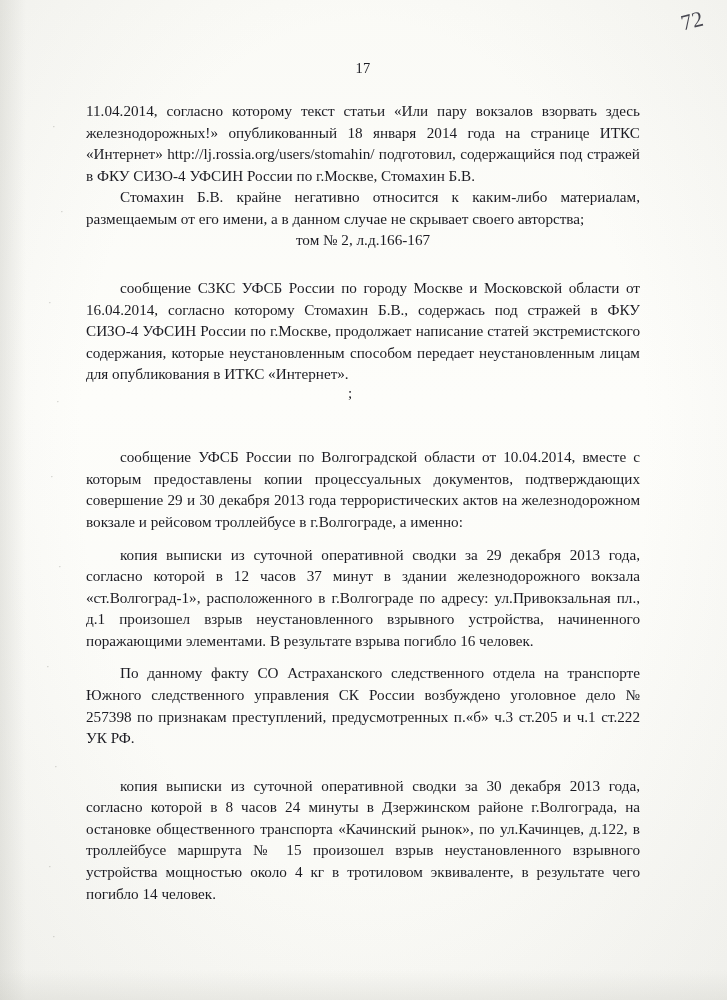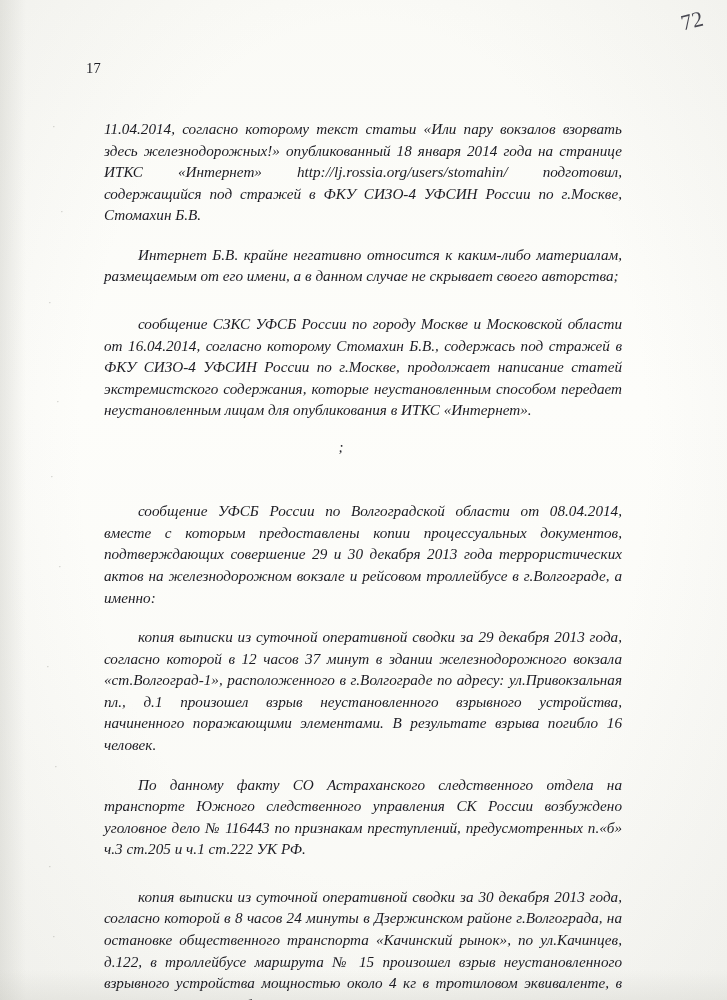--- a/index.html
+++ b/index.html
@@ -34,42 +34,41 @@
     position: absolute;
     left: 86px;
     top: 60px;
     width: 554px;
   }
   .page-number {
     position: absolute;
     left: 0;
     top: 0;
     width: 554px;
-    text-align: left;
+    text-align: center;
     font-size: 14.5px;
     letter-spacing: 0.3px;
   }
   .corner-mark {
     position: absolute;
     right: 24px;
     top: 8px;
     font-family: "Liberation Serif", serif;
     font-size: 22px;
     color: #2a2a36;
     transform: rotate(-14deg);
     opacity: 0.85;
   }
   p {
-    margin: 18px;
+    margin: 0;
     font-size: 15.2px;
     line-height: 1.42;
     text-align: justify;
     text-justify: inter-word;
     hyphens: none;
-    font-style: italic;
   }
   p.indent {
     text-indent: 34px;
   }
   .block {
     margin-top: 11px;
   }
   .gap-lg {
     margin-top: 26px;
   }
@@ -129,32 +128,33 @@
   <span class="speck" style="left:52px; top:930px;">·</span>
 
   <div class="content">
 
     <div class="page-number">17</div>
 
     <div style="height:40px"></div>
 
     <p>11.04.2014, согласно которому текст статьи «Или пару вокзалов взорвать здесь железнодорожных!» опубликованный 18 января 2014 года на странице ИТКС «Интернет» http://lj.rossia.org/users/stomahin/ подготовил, содержащийся под стражей в ФКУ СИЗО-4 УФСИН России по г.Москве, Стомахин Б.В.</p>
 
-    <p class="indent">Интернет Б.В. крайне негативно относится к каким-либо материалам, размещаемым от его имени, а в данном случае не скрывает своего авторства;</p>
+    <p class="indent">Стомахин Б.В. крайне негативно относится к каким-либо материалам, размещаемым от его имени, а в данном случае не скрывает своего авторства;</p>
 
+    <p class="center">том № 2, л.д.166-167</p>
 
     <p class="indent gap-lg">сообщение СЗКС УФСБ России по городу Москве и Московской области от 16.04.2014, согласно которому Стомахин Б.В., содержась под стражей в ФКУ СИЗО-4 УФСИН России по г.Москве, продолжает написание статей экстремистского содержания, которые неустановленным способом передает неустановленным лицам для опубликования в ИТКС «Интернет».</p>
 
 
     <p class="stray-semicolon">;</p>
 
 
-    <p class="indent gap-lg" style="margin-top:42px">сообщение УФСБ России по Волгоградской области от 08.04.2014, вместе с которым предоставлены копии процессуальных документов, подтверждающих совершение 29 и 30 декабря 2013 года террористических актов на железнодорожном вокзале и рейсовом троллейбусе в г.Волгограде, а именно:</p>
+    <p class="indent gap-lg" style="margin-top:42px">сообщение УФСБ России по Волгоградской области от 10.04.2014, вместе с которым предоставлены копии процессуальных документов, подтверждающих совершение 29 и 30 декабря 2013 года террористических актов на железнодорожном вокзале и рейсовом троллейбусе в г.Волгограде, а именно:</p>
 
     <p class="indent block">копия выписки из суточной оперативной сводки за 29 декабря 2013 года, согласно которой в 12 часов 37 минут в здании железнодорожного вокзала «ст.Волгоград-1», расположенного в г.Волгограде по адресу: ул.Привокзальная пл., д.1 произошел взрыв неустановленного взрывного устройства, начиненного поражающими элементами. В результате взрыва погибло 16 человек.</p>
 
-    <p class="indent block">По данному факту СО Астраханского следственного отдела на транспорте Южного следственного управления СК России возбуждено уголовное дело № 116443 по признакам преступлений, предусмотренных п.«б» ч.3 ст.205 и ч.1 ст.222 УК РФ.</p>
+    <p class="indent block">По данному факту СО Астраханского следственного отдела на транспорте Южного следственного управления СК России возбуждено уголовное дело № 257398 по признакам преступлений, предусмотренных п.«б» ч.3 ст.205 и ч.1 ст.222 УК РФ.</p>
 
 
     <p class="indent gap-lg">копия выписки из суточной оперативной сводки за 30 декабря 2013 года, согласно которой в 8 часов 24 минуты в Дзержинском районе г.Волгограда, на остановке общественного транспорта «Качинский рынок», по ул.Качинцев, д.122, в троллейбусе маршрута № 15 произошел взрыв неустановленного взрывного устройства мощностью около 4 кг в тротиловом эквиваленте, в результате чего погибло 14 человек.</p>
 
   </div>
 </div>
 
 </body></html>

